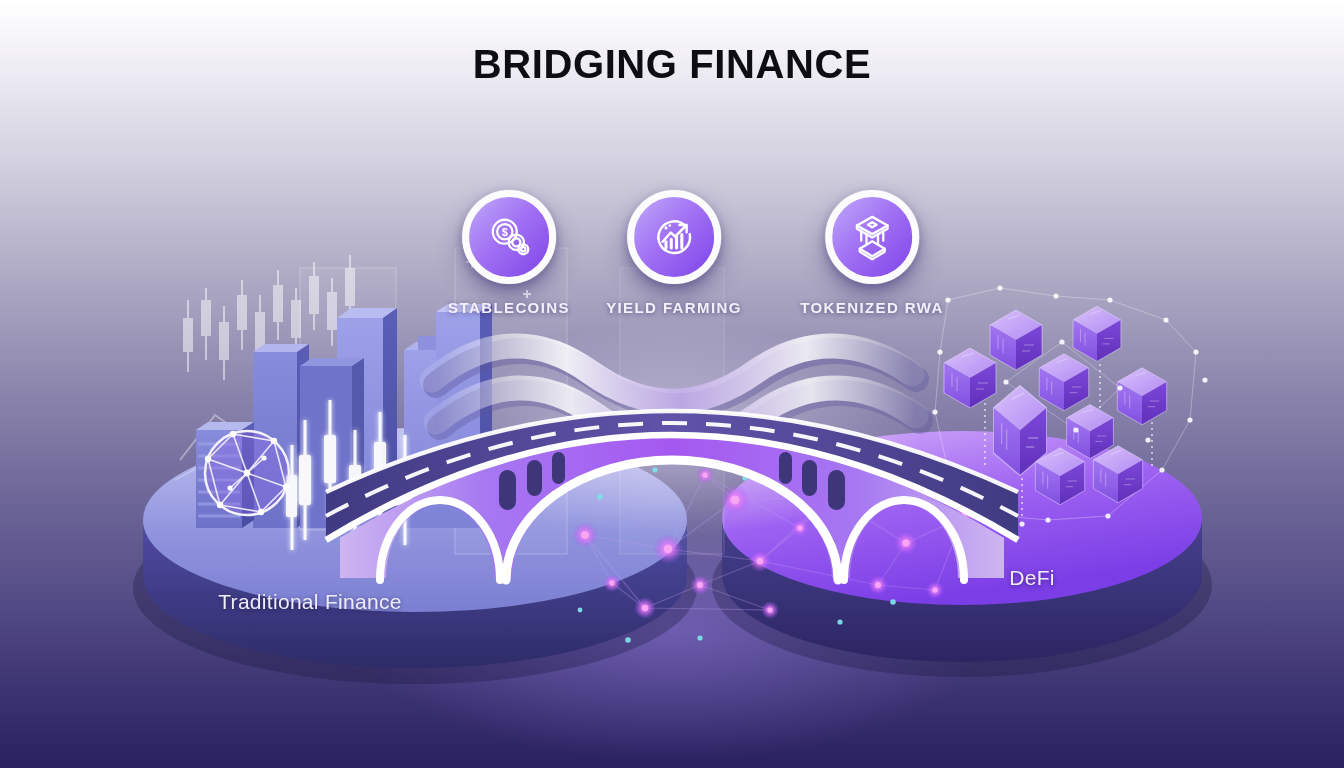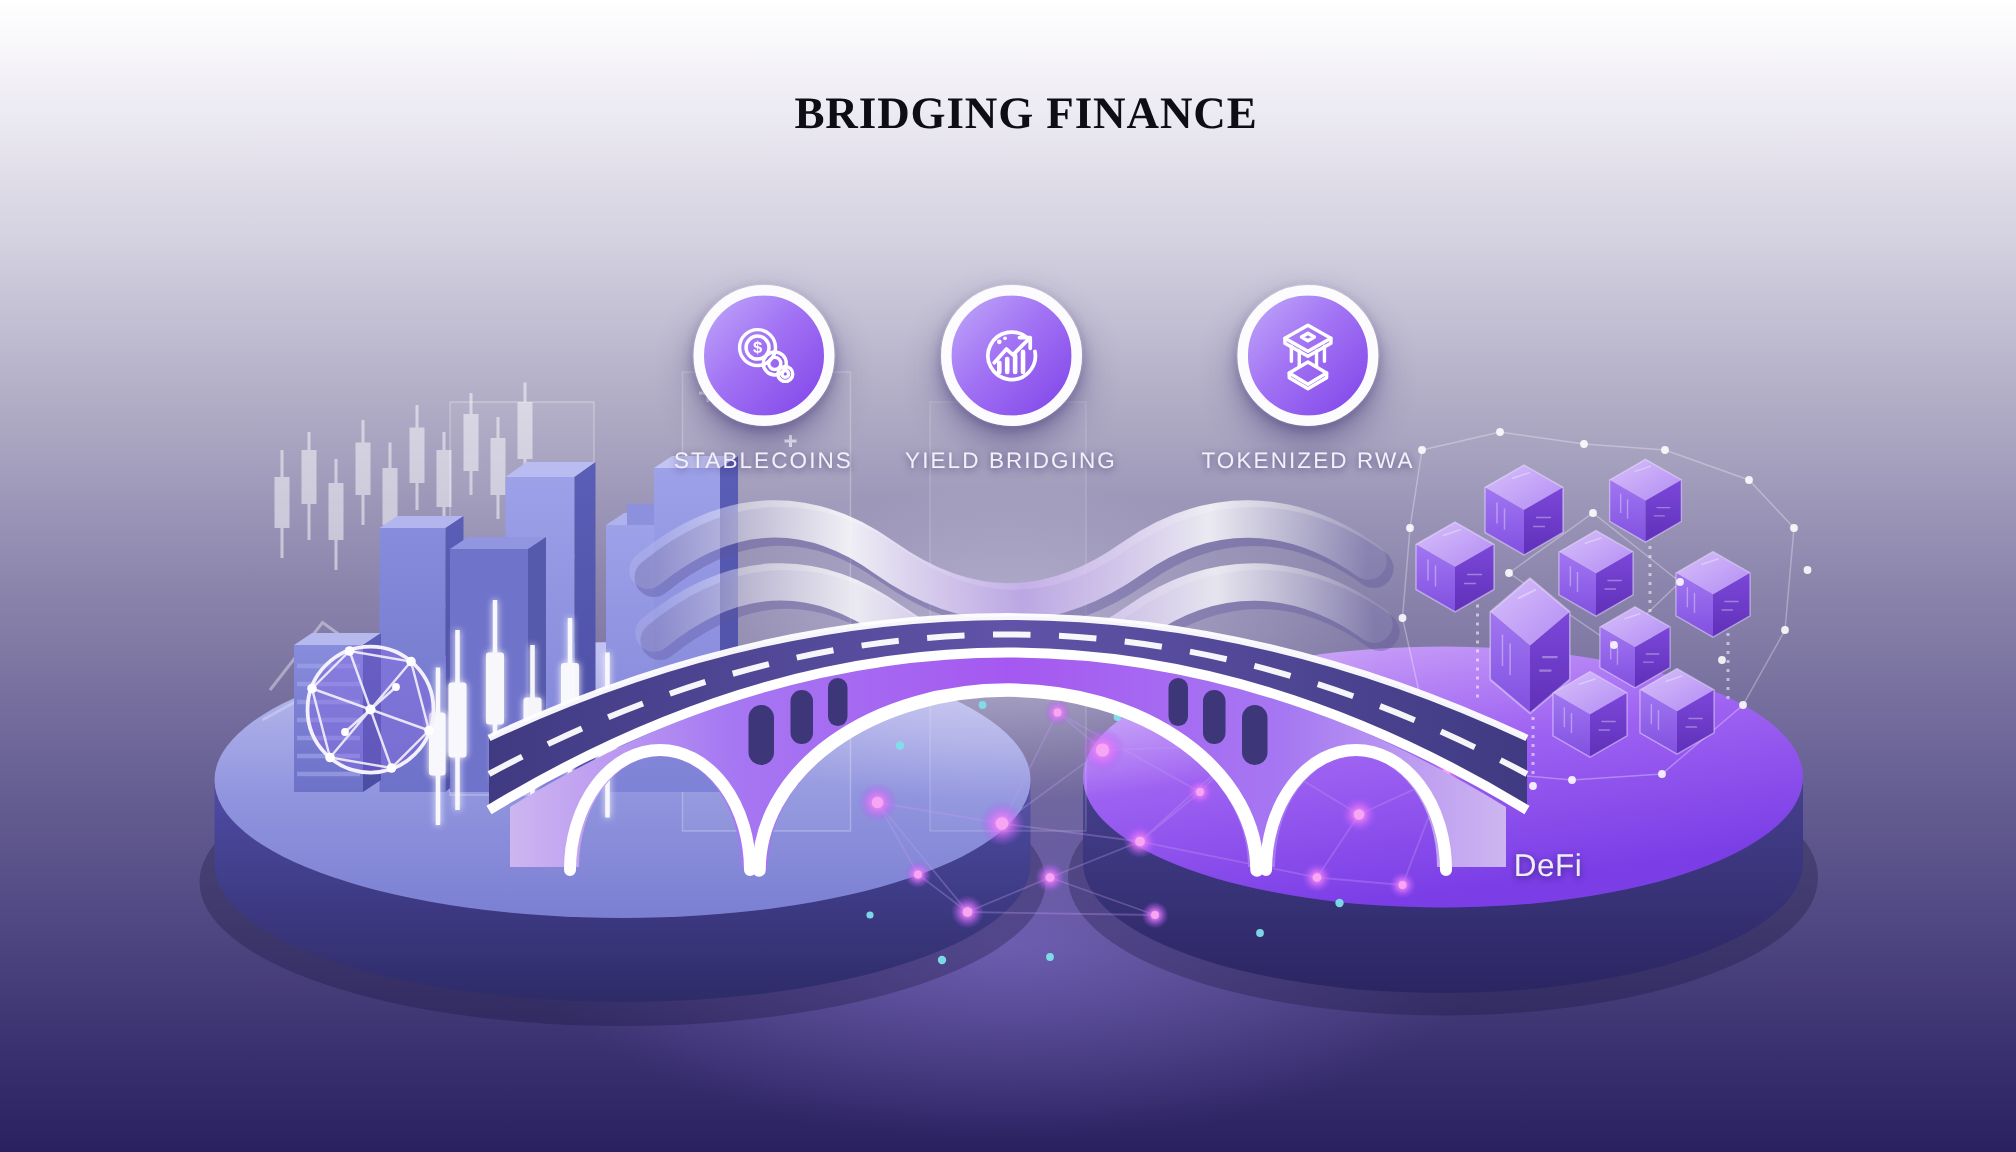--- a/index.html
+++ b/index.html
@@ -5,33 +5,33 @@
   html,body{margin:0;padding:0;background:#1e1850;}
   .stage{
     position:relative;width:1344px;height:768px;overflow:hidden;
     font-family:"Liberation Sans",sans-serif;
     background:linear-gradient(180deg,#ffffff 0%,#f2f0f6 7%,#d6d3e2 20%,#aeaac4 36%,
       #8d87ae 50%,#6f6899 64%,#524a84 79%,#3a3170 91%,#2a2160 100%);
   }
   .scene{position:absolute;left:0;top:0;}
   .title{
     position:absolute;left:672px;top:64px;transform:translate(-50%,-50%);
-    margin:12px;font-size:30px;font-weight:700;letter-spacing:.6px;color:#0d0d13;white-space:nowrap;font-family:Liberation Serif, serif;
+    margin:0;font-size:40px;font-weight:700;letter-spacing:.6px;color:#0d0d13;white-space:nowrap;
   }
   .feature{position:absolute;top:190px;display:flex;flex-direction:column;align-items:center;transform:translateX(-50%);}
   .feature.f1{left:509px}.feature.f2{left:674px}.feature.f3{left:872px}
   .badge{
     width:80px;height:80px;border:7px solid #fcfcfe;border-radius:50%;
     background:linear-gradient(135deg,#c0aaf9 0%,#a272f4 45%,#7f43e8 100%);
     box-shadow:0 12px 24px rgba(55,40,110,.42),0 3px 8px rgba(55,40,110,.35),0 0 0 1px rgba(255,255,255,.25);
     display:flex;align-items:center;justify-content:center;
   }
   .badge svg{display:block}
   .feature-label{
-    margin-top:15px;font-size:15px;font-weight:400;letter-spacing:1.4px;color:#f3f0fa;
+    margin-top:15px;font-size:15px;font-weight:700;letter-spacing:1.4px;color:#f3f0fa;
     text-shadow:0 1px 5px rgba(50,35,100,.6);white-space:nowrap;
   }
   .plat-label{
     position:absolute;transform:translate(-50%,-50%);color:#eeecf8;font-size:21px;font-weight:500;
     letter-spacing:.3px;text-shadow:0 1px 4px rgba(18,14,55,.55);white-space:nowrap;
   }
   .plat-label.left{left:310px;top:602px}
   .plat-label.right{left:1032px;top:578px}
 </style>
 </head>
@@ -397,33 +397,34 @@
     <div class="badge">
       <svg width="46" height="46" viewBox="0 0 48 48" fill="none" stroke="#ffffff" stroke-width="2.6" stroke-linecap="round" stroke-linejoin="round">
         <path d="M35.6 12.4 A16.5 16.5 0 1 0 40.3 21.2"></path>
         <path d="M15.5 35.5 V29 M21 35.5 V26.5 M26.5 35.5 V24 M32 35.5 V21.5" stroke-width="3.2"></path>
         <path d="M12 29 L20.5 19.5 L25 23.5 L36.5 12"></path>
         <path d="M29.5 11.5 H37 M37 11.5 V19"></path>
         <circle cx="15.5" cy="14.5" r="1.6" fill="#ffffff" stroke="none"></circle>
         <circle cx="19.5" cy="12" r="1.3" fill="#ffffff" stroke="none"></circle>
       </svg>
     </div>
-    <div class="feature-label">YIELD BRIDGING</div>
+    <div class="feature-label">YIELD FARMING</div>
   </div>
 
   <div class="feature f3">
     <div class="badge">
       <svg width="46" height="50" viewBox="0 0 48 52" fill="none" stroke="#ffffff" stroke-width="2.4" stroke-linecap="round" stroke-linejoin="round">
         <polygon points="24,5 40,14 24,23 8,14"></polygon>
         <polygon points="24,10.5 28.5,13.2 24,15.8 19.5,13.2"></polygon>
         <path d="M8 14 V17.5 L24 26.5 L40 17.5 V14"></path>
         <path d="M12.5 19.5 V30 M18 22.8 V33.5 M30 22.8 V33.5 M35.5 19.5 V30"></path>
         <polygon points="24,30.5 37,38.2 24,46 11,38.2"></polygon>
         <path d="M11 38.2 V41.5 L24 49.2 L37 41.5 V38.2"></path>
       </svg>
     </div>
     <div class="feature-label">TOKENIZED RWA</div>
   </div>
 </div>
 
+<div class="plat-label left">Traditional Finance</div>
 <div class="plat-label right">DeFi</div>
 
 </div>
 
 </body></html>

